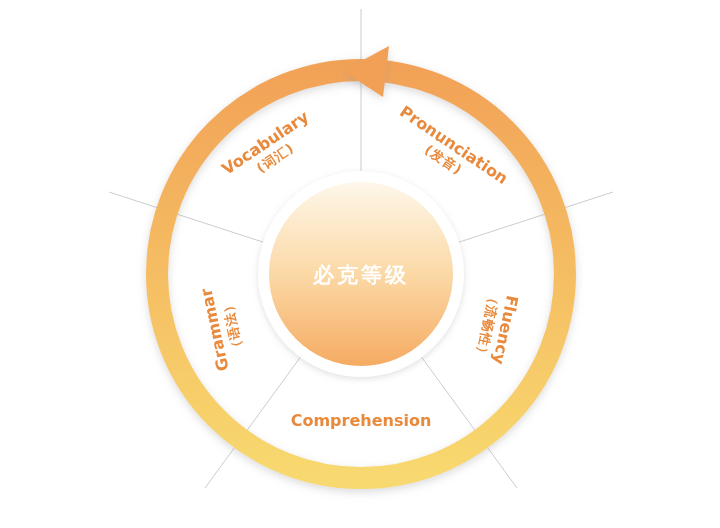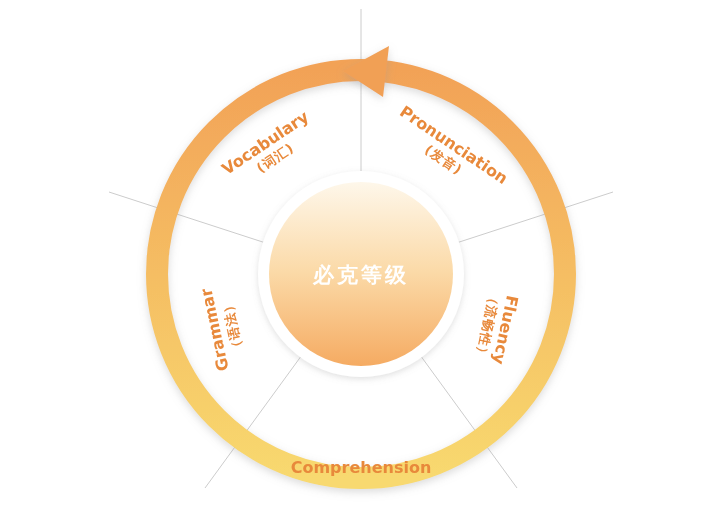--- a/index.html
+++ b/index.html
@@ -22,21 +22,21 @@
     white-space: nowrap;
     line-height: 1.25;
   }
   .seg-en { display: block; font-size: 16px; }
   .seg-zh { display: block; font-size: 13px; letter-spacing: 1px; }
 
   .vocabulary    { left: 270px; top: 150px; transform: translate(-50%,-50%) rotate(-34deg); }
   .pronunciation { left: 449px; top: 152px; transform: translate(-50%,-50%) rotate(34deg); }
   .fluency       { left: 497px; top: 328px; transform: translate(-50%,-50%) rotate(102deg); }
   .grammar       { left: 223px; top: 328px; transform: translate(-50%,-50%) rotate(-102deg); }
-  .comprehension { left: 361px; top: 421px; transform: translate(-50%,-50%); margin-top: 47px; }
+  .comprehension { left: 361px; top: 421px; transform: translate(-50%,-50%); }
 
   
   .center-title {
     position: absolute;
     left: 361px; top: 276px;
     transform: translate(-50%,-50%);
     color: var(--center-text, #ffffff);
     font-size: 21px;
     font-weight: bold;
     letter-spacing: 3px;

